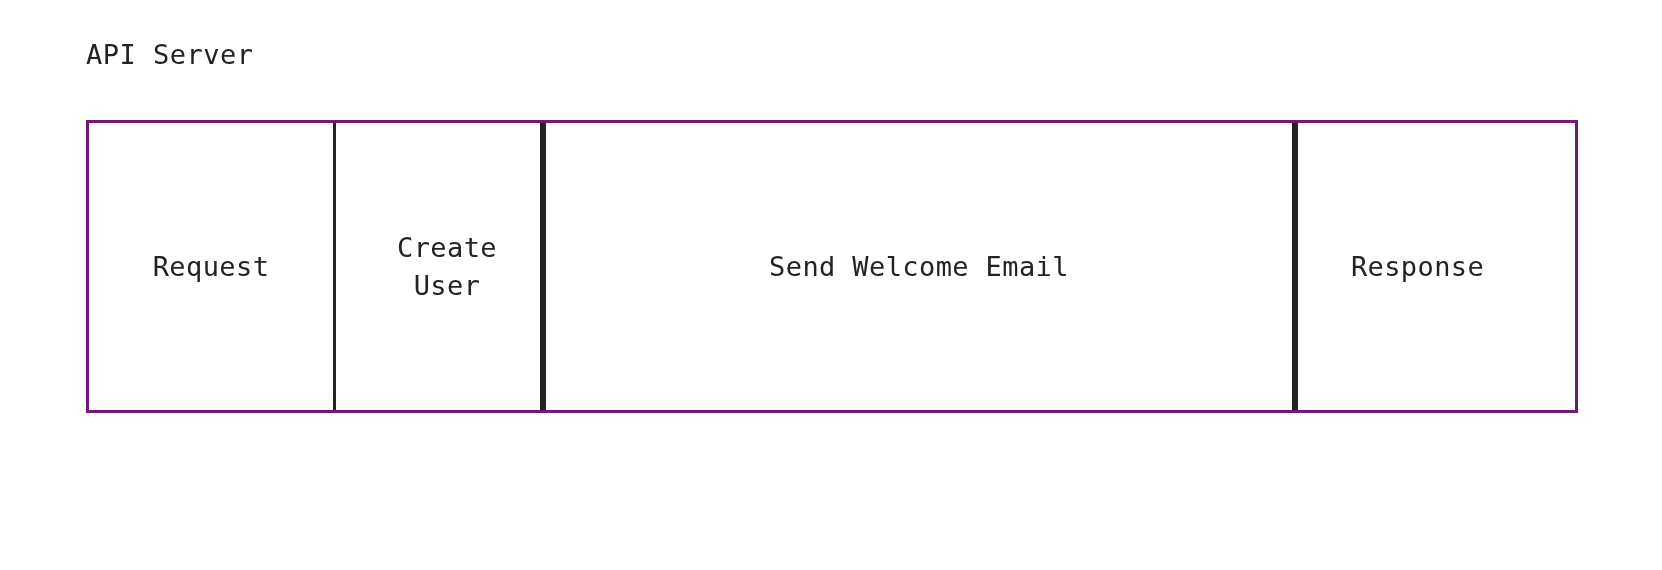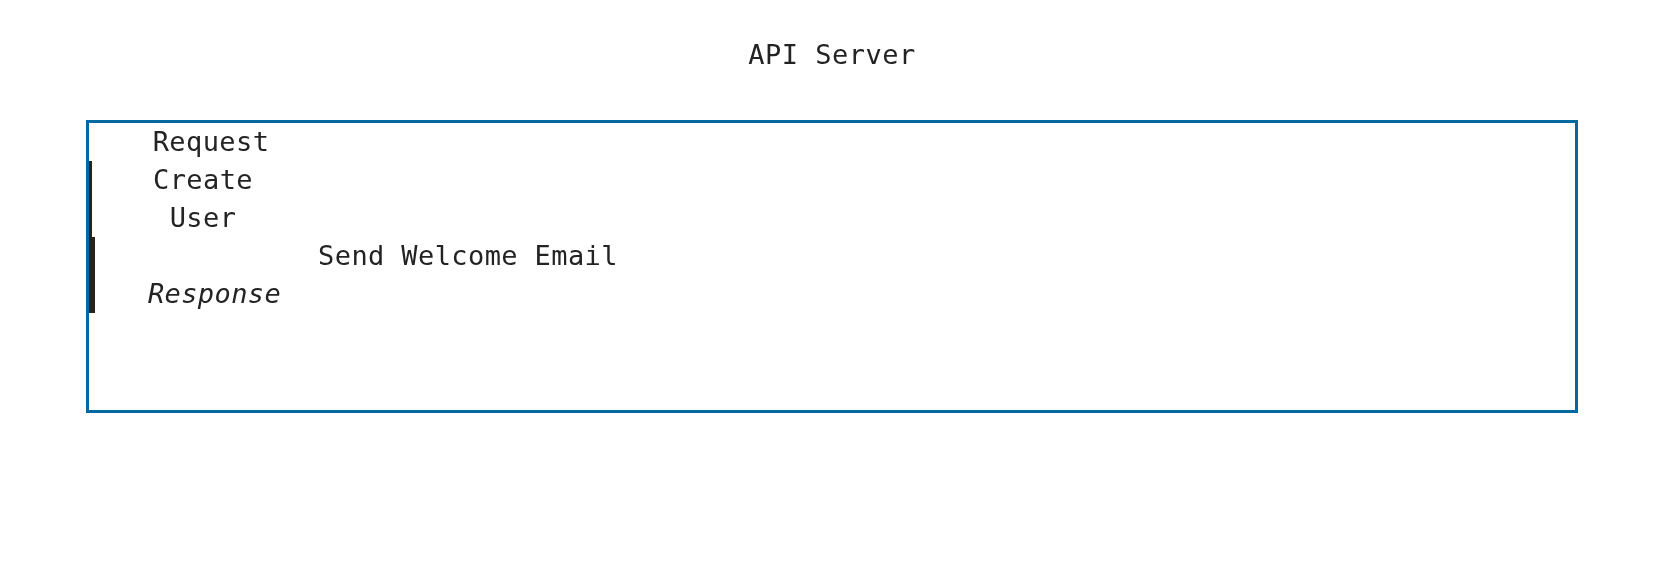--- a/index.html
+++ b/index.html
@@ -26,41 +26,41 @@
     height: 570px;
     background: #ffffff;
   }
 
   
   #diagram-title {
     position: absolute;
     left: 0;
     top: 36px;
     width: 1574px;           
-    text-align: center;
+    text-align: left;
     font-size: 27px;
     line-height: 38px;
     letter-spacing: 0.5px;
     color: #232323;
     white-space: pre;
     font-family: "DejaVu Sans Mono", "Liberation Mono", monospace;
   }
 
   
   #segment-bar {
     position: absolute;
     left: 86px;
     top: 120px;
     width: 1492px;            
     height: 293px;            
     box-sizing: border-box;
-    border: 3px solid #0369a1;
+    border: 3px solid #701a75;
     background: #ffffff;
     display: flex;
-    flex-direction: column;
+    flex-direction: row;
     align-items: stretch;
   }
 
   .segment {
     box-sizing: border-box;
     position: relative;
     display: flex;
     align-items: center;
     justify-content: center;
     background: #ffffff;
@@ -76,21 +76,21 @@
     white-space: pre-line;
     letter-spacing: 0.4px;
     padding: 0 6px;
   }
 
   
   
   #segment-request  { width: 244px; }                                   
   #segment-create   { width: 207px; border-left: 3px solid #232323; padding-left: 18px; }   
   #segment-send     { width: 752px; border-left: 6px solid #232323; align-items: center; }   
-  #segment-response { width: 245px; border-left: 6px solid #232323; font-style: italic; }   
+  #segment-response { width: 245px; border-left: 6px solid #232323; }   
 </style>
 </head>
 <body>
 
 <div id="canvas">
 
   <div id="diagram-title" style="left: 86px; width: 1492px;">API Server</div>
 
   <div id="segment-bar">
 

